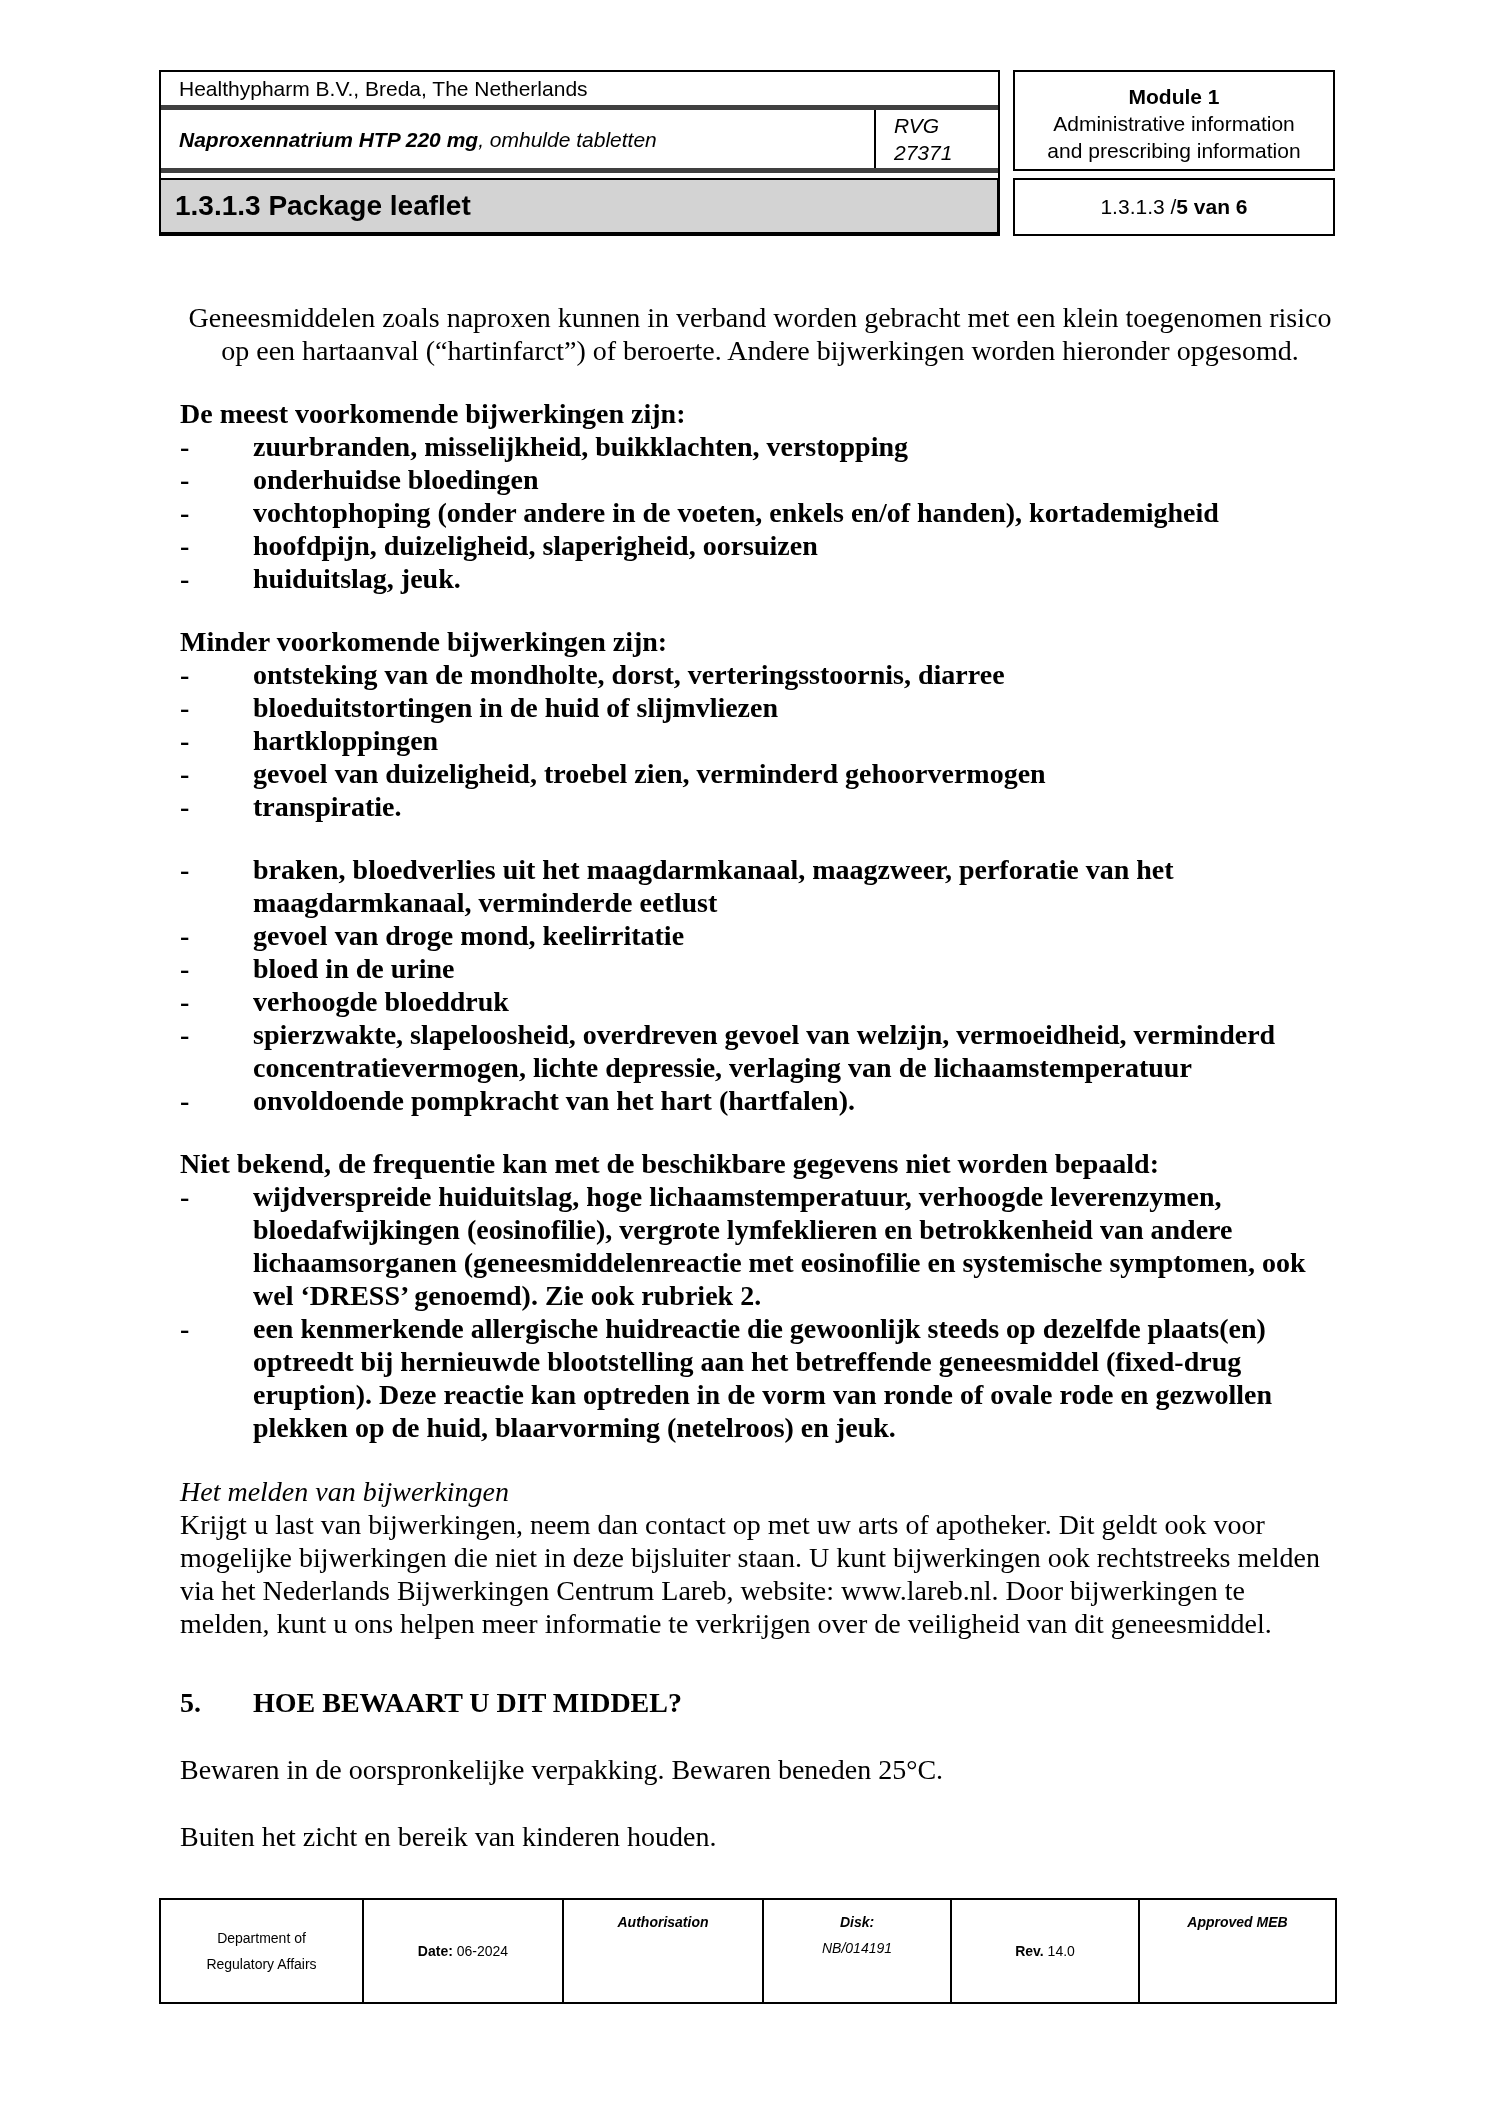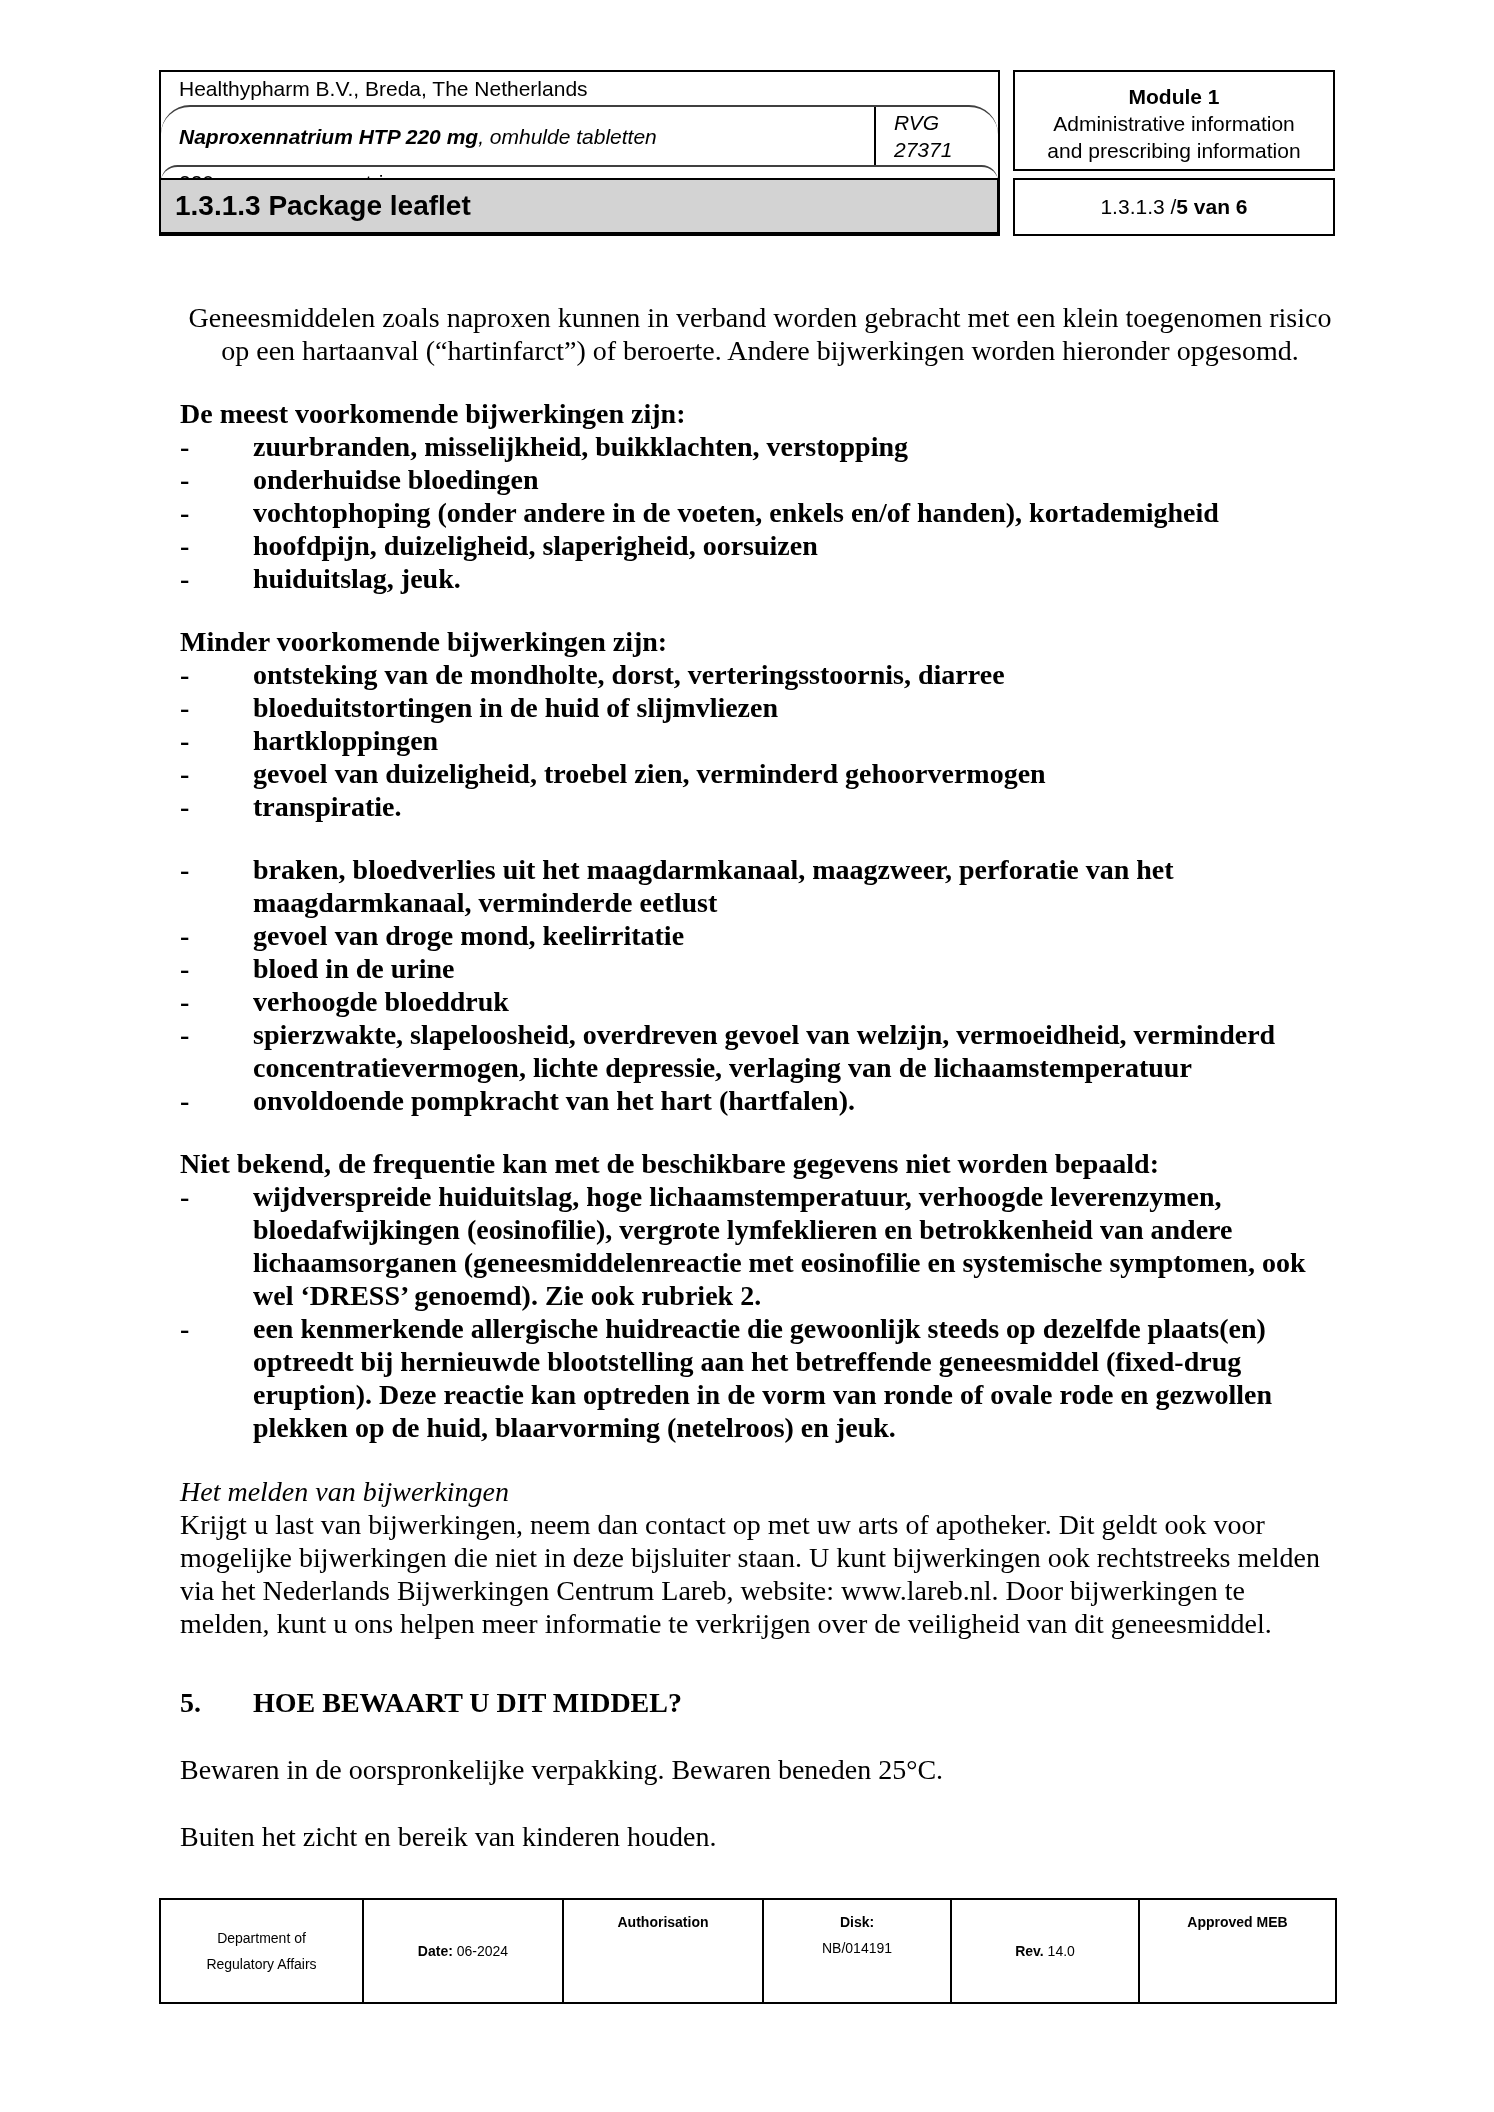--- a/index.html
+++ b/index.html
@@ -12,21 +12,21 @@
     color:#000;
     overflow:hidden;
   }
   
   .hdr {
     position:absolute; left:159px; top:70px; width:1176px;
     display:grid; grid-template-columns:841px 322px; column-gap:13px;
   }
   .hdr-left { border:2px solid #000; background:#fff; }
   .hdr-row { min-height:33px; display:flex; align-items:center; }
-  .hdr-row + .hdr-row { border-top:2px solid #404040;border-radius:29px; }
+  .hdr-row + .hdr-row { border-top:5px solid #404040; }
   .hdr-cell { padding:2px 18px; font-family:"Liberation Sans", sans-serif; font-size:21px; line-height:27px; }
   .hdr-row2 { display:flex; align-items:stretch; }
   .cell-product { flex:0 0 713px; display:flex; align-items:center; }
   .cell-rvg { flex:1; border-left:2px solid #000; display:flex; align-items:center; justify-content:center; font-style:italic; }
   .bold-italic { font-weight:bold; font-style:italic; }
   .italic { font-style:italic; }
   .module-box {
     border:2px solid #000; text-align:center;
     font-family:"Liberation Sans", sans-serif; font-size:21px; line-height:27px;
     padding-top:11px; height:101px;
@@ -62,21 +62,21 @@
   .sec5 { margin-top:46px; font-weight:bold; display:flex; }
   .sec5 .snum { flex:0 0 73px; }
   .storage { margin-top:34px; }
   
   .footer {
     position:absolute; left:159px; top:1898px; width:1176px; height:106px;
     border-collapse:collapse; table-layout:fixed;
     font-family:"Liberation Sans", sans-serif; font-size:14px; line-height:26px;
   }
   .footer td { border:2px solid #000; text-align:center; padding:4px 4px; }
-  .footer .vtop { vertical-align:top; padding-top:9px; }
+  .footer .vtop { vertical-align:top; padding-top:9px;font-style:italic; }
   .footer .vmid { vertical-align:middle; }
   .footer .blbl { font-weight:bold; }
 </style>
 </head>
 <body>
 
 <div class="page">
 
   <div class="hdr">
     <div class="hdr-left">

